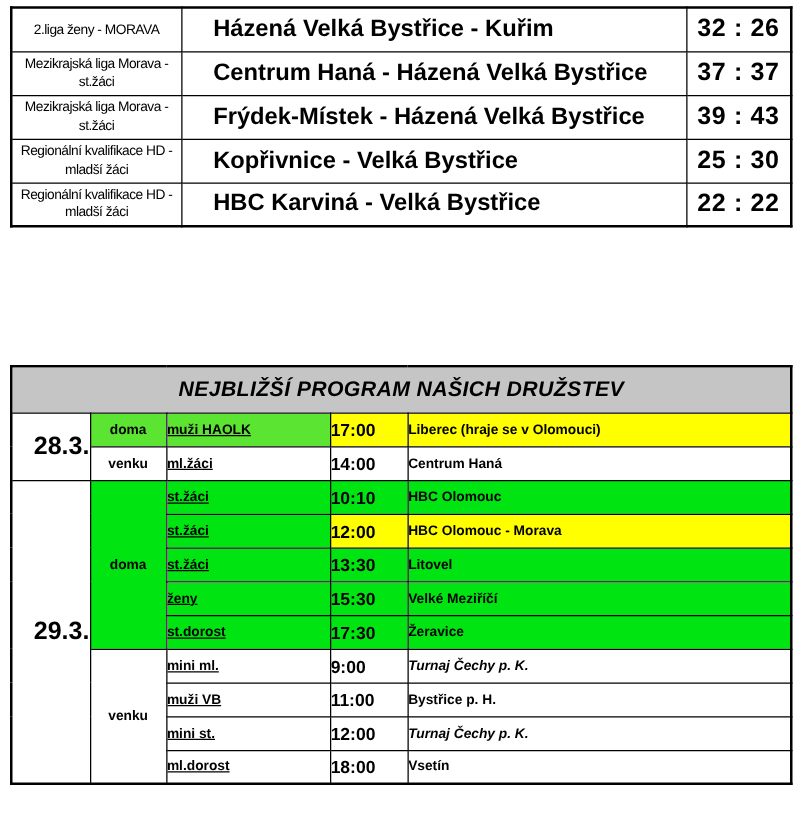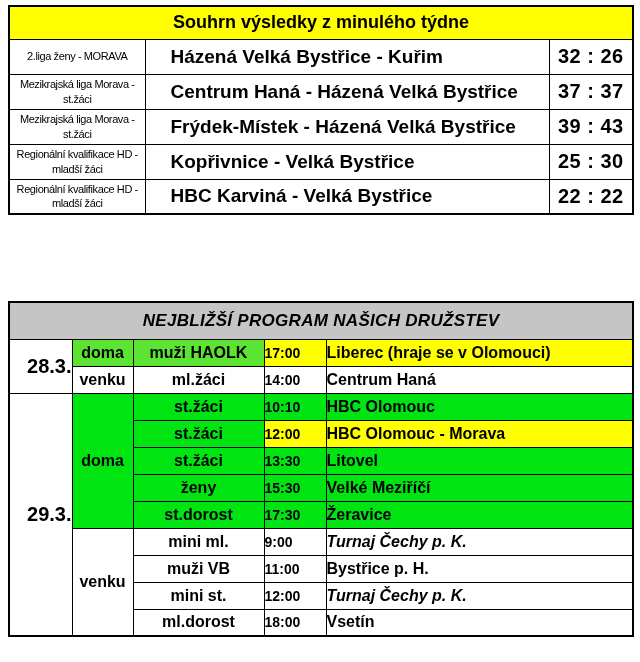--- a/index.html
+++ b/index.html
@@ -23,52 +23,49 @@
     text-align:center;height:33px;
   }
   .results .league{
     font-size:11px;letter-spacing:-0.4px;text-align:center;
     height:35px;padding:0 4px;line-height:1.3;
   }
   .results .match{font-size:19px;padding-left:25px;font-weight:bold;}
   .results .score{font-weight:bold;font-size:20px;text-align:center;letter-spacing:0.5px;}
 
   
-  table.program{margin-top:86px;border-radius:19px;}
-  .program td{font-weight:bold;font-size:16px;height:27px;padding:0;}
+  table.program{margin-top:110px;border-radius:19px;}
+  .program td{font-weight:bold;font-size:11px;height:27px;padding:0;}
   .program .title{
     background:var(--gray);font-weight:bold;font-style:italic;
     font-size:17px;text-align:center;height:37px;letter-spacing:0.3px;
   }
   .program .date{font-size:20px;text-align:right;}
   .program .side{text-align:center;}
-  .program .cat{text-align:center;}
+  .program .cat{text-decoration:underline;}
   .program .time{text-align:left;font-size:14px;}
   .program .opp{padding-left:0;}
   .small{font-size:11.5px;}
   .ital{font-style:italic;}
   .bg-y{background:var(--yellow);}
   .bg-g{background:var(--green);}
   .bg-gl{background:var(--green-light);}
 </style>
 </head>
 <body>
 
 <main>
 
   <table class="results">
     <colgroup>
         <col style="width:136px">
         <col style="width:404px">
         <col style="width:84px">
       </colgroup>
     <tbody>
-        <tr>
-      <td class="title" colspan="3">Souhrn výsledky z minulého týdne</td>
-    </tr>
 
     <tr>
       <td class="league">2.liga ženy - MORAVA</td>
       <td class="match"><span></span><b>Házená Velká Bystřice</b><span> - Kuřim</span></td>
       <td class="score">32 : 26</td>
     </tr>
 
     <tr>
       <td class="league">Mezikrajská liga Morava - st.žáci</td>
       <td class="match"><span>Centrum Haná - </span><b>Házená Velká Bystřice</b><span></span></td>

